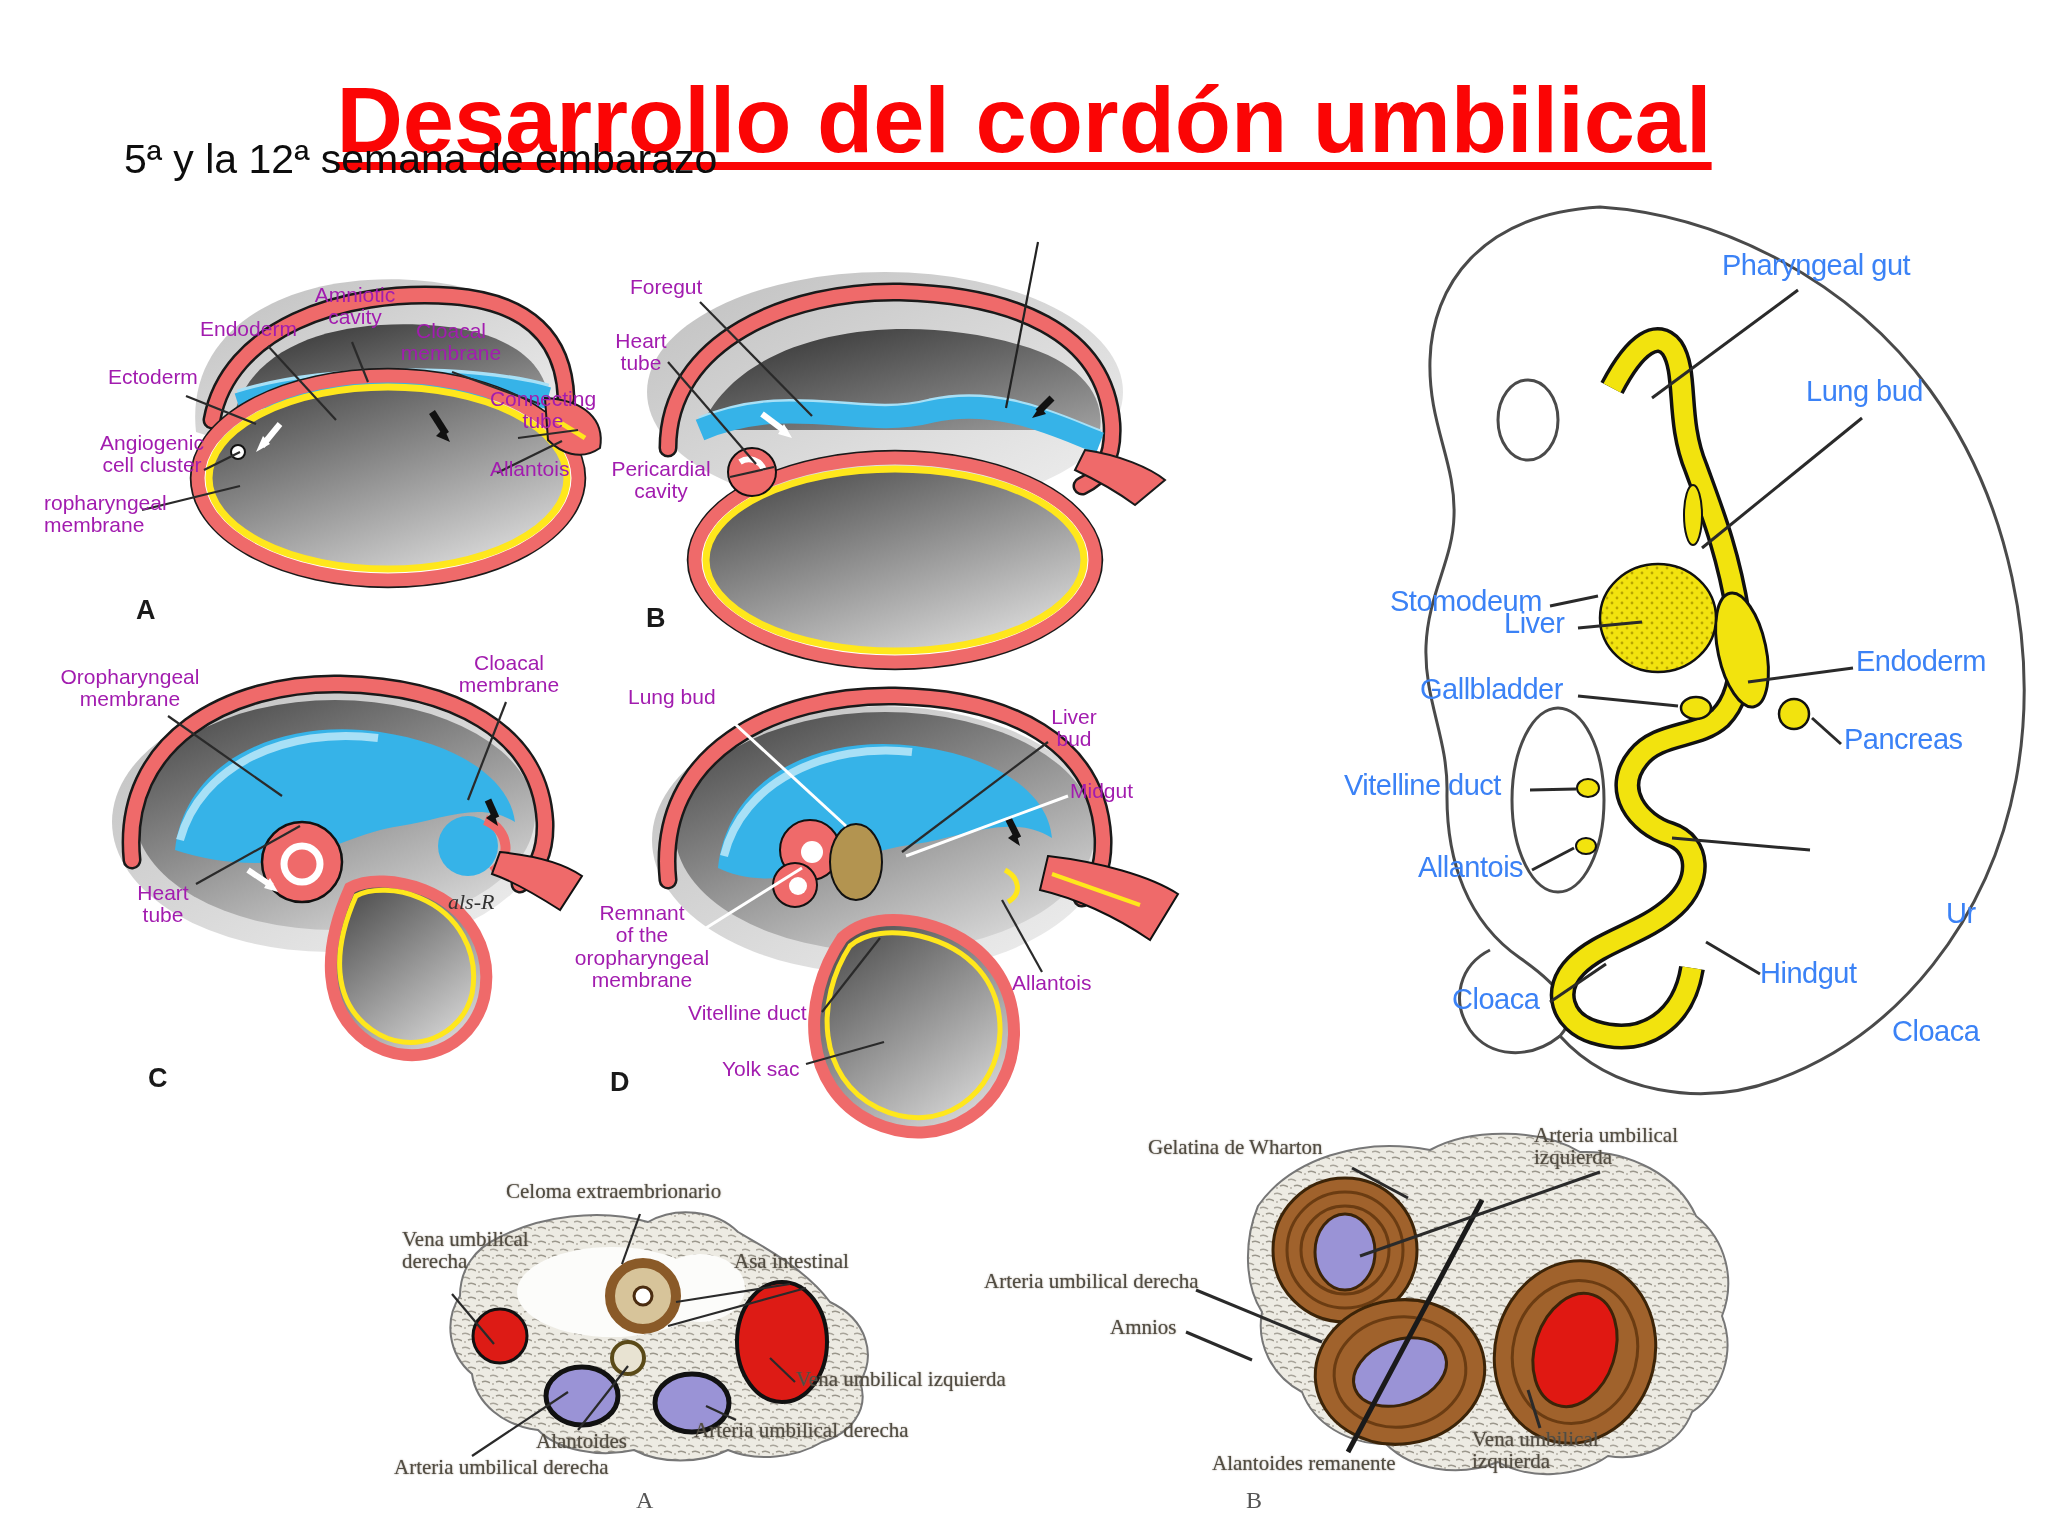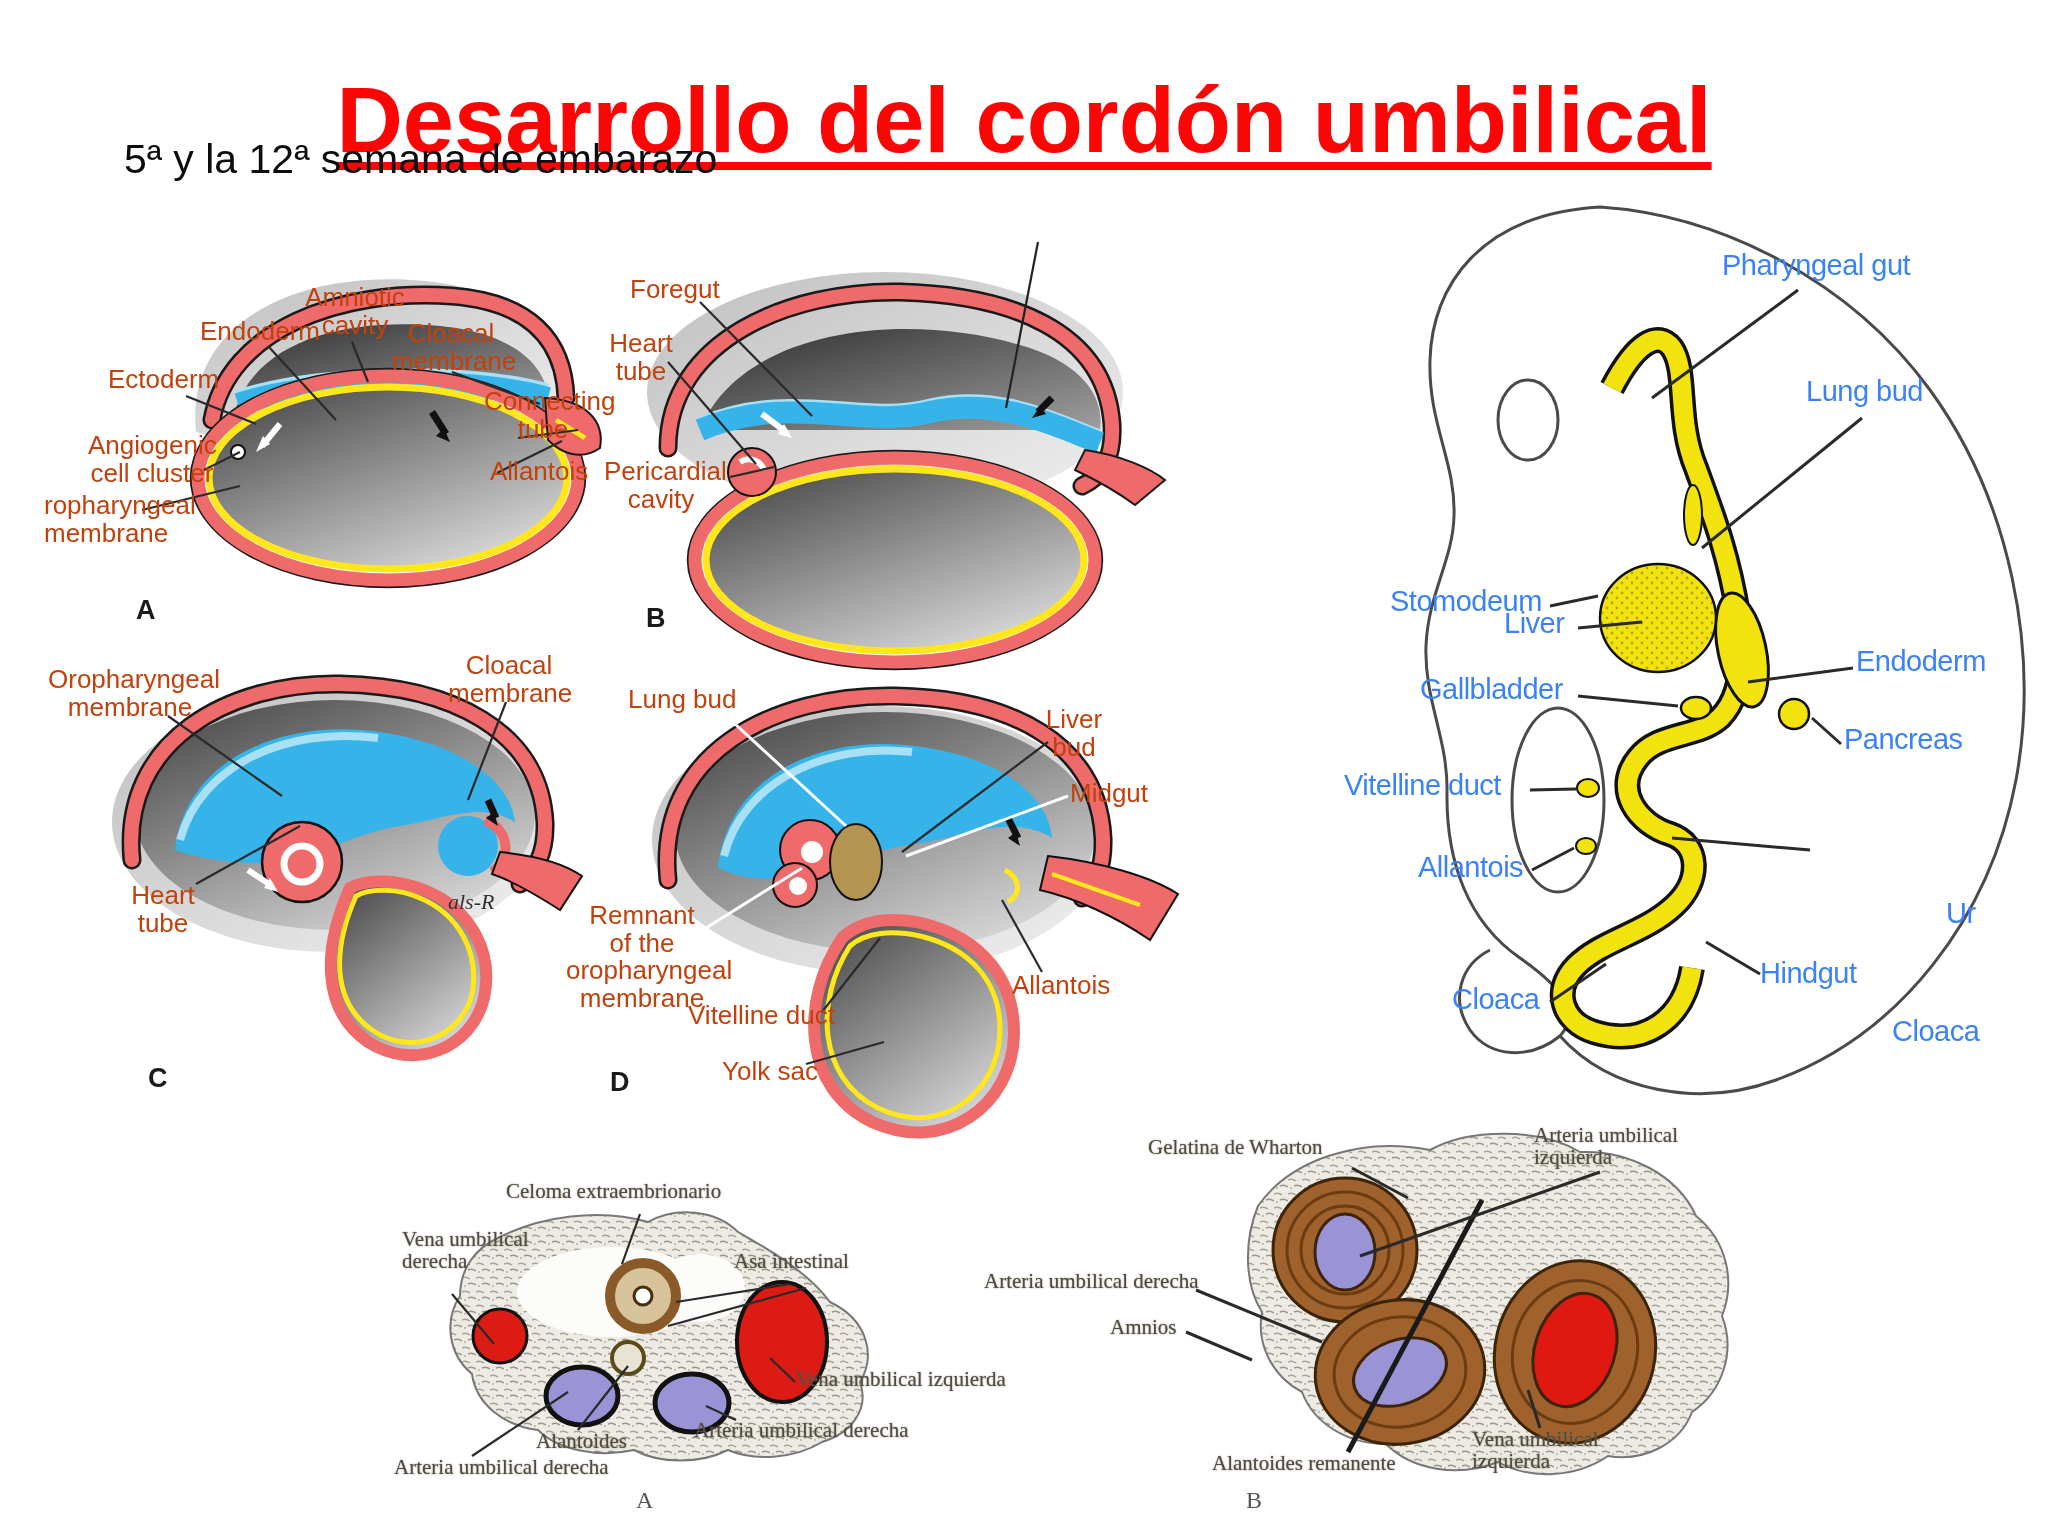--- a/index.html
+++ b/index.html
@@ -4,21 +4,21 @@
 <style>
   html,body{margin:0;padding:0;background:#fff;}
   #slide{position:relative;width:2048px;height:1536px;background:#fff;overflow:hidden;
          font-family:"Liberation Sans",sans-serif;}
   #title{position:absolute;left:0;top:6px;width:2048px;text-align:center;
          font-size:92px;font-weight:bold;color:#fb0505;
          text-decoration:underline;text-decoration-thickness:8px;text-underline-offset:10px;
          letter-spacing:0px;}
   #subtitle{position:absolute;left:124px;top:136px;font-size:41px;color:#0d0d0d;}
   .lbl{position:absolute;white-space:pre-line;line-height:1.06;}
-  .fA{font-size:26px;color:#c2410c;}
+  .fA{font-size:21px;color:#a21caf;}
   .fE{font-size:29px;color:#3b82f6;letter-spacing:-0.5px;line-height:1.08;}
   .fS{font-family:"Liberation Serif",serif;font-size:21px;color:#514c42;
       text-shadow:0 0 1.6px rgba(110,100,85,.85);}
   .ctr{text-align:center;}
   .letter{font-size:27px;font-weight:bold;color:#1a1a1a;}
   .letterS{font-family:"Liberation Serif",serif;font-size:24px;color:#555;}
   .sig{font-family:"Liberation Serif",serif;font-style:italic;font-size:22px;color:#333;}
   svg{position:absolute;left:0;top:0;}
 </style>
 </head>

